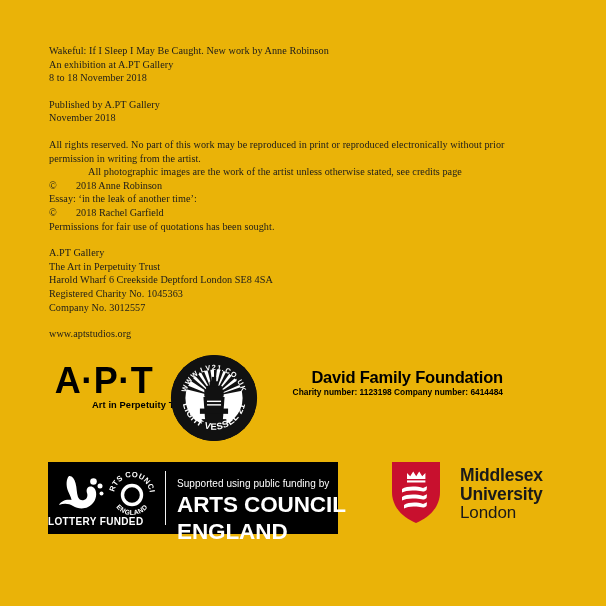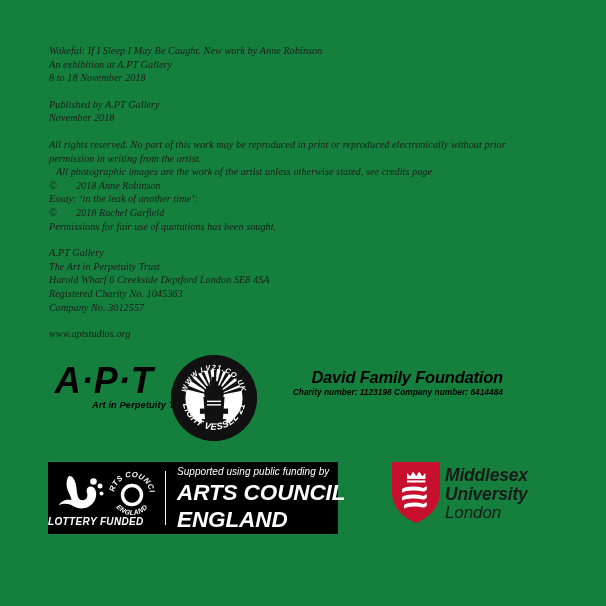--- a/index.html
+++ b/index.html
@@ -14,42 +14,41 @@
     position: relative;
     overflow: hidden;
     font-family: "Liberation Serif", "DejaVu Serif", serif;
     color: #1b1b1b;
     -webkit-font-smoothing: antialiased;
   }
 
   .page {
     position: absolute;
     inset: 0;
-    background: #15803d;
-    font-style: italic;
+    background: #eab308;
   }
 
   
   .textcol {
     position: absolute;
     left: 49px;
     top: 44px;
     width: 500px;
   }
 
   .blk { margin: 0 0 0 0; }
   .blk + .blk { margin-top: 13px; }
 
   .ln {
     font-size: 10.2px;
     line-height: 13.6px;
     letter-spacing: 0.005em;
     white-space: pre-wrap;
   }
-  .ln.indent { padding-left: 7px; }
+  .ln.indent { padding-left: 7px; margin-left: 32px; }
   .ln.wrap { line-height: 13.6px; }
 
   .copy-row {
     display: flex;
     align-items: baseline;
     font-size: 10.2px;
     line-height: 13.6px;
   }
   .copy-sym {
     display: inline-block;
@@ -190,21 +189,21 @@
     white-space: nowrap;
   }
   .ace-divider {
     flex: 0 0 1px;
     background: #ffffff;
     margin: 9px 0;
     opacity: 0.95;
   }
   .ace-right {
     flex: 1 1 auto;
-    padding: 4px 0 0 11px;
+    padding: 16px 0 0 11px;
     color: #ffffff;
     font-family: "Liberation Sans", "DejaVu Sans", sans-serif;
   }
   .ace-supported {
     font-size: 10px;
     line-height: 12px;
     letter-spacing: 0.05px;
     white-space: nowrap;
   }
   .ace-big {
@@ -225,21 +224,21 @@
     height: 72px;
     display: flex;
     align-items: flex-start;
   }
   .mdx-shield {
     flex: 0 0 48px;
     height: 62px;
   }
   .mdx-shield svg { display:block; width: 48px; height: 62px; }
   .mdx-words {
-    margin-left: 5px;
+    margin-left: 20px;
     padding-top: 4px;
     font-family: "Liberation Sans", "DejaVu Sans", sans-serif;
     color: #1a1a1a;
   }
   .mdx-l1, .mdx-l2 {
     font-size: 17.5px;
     font-weight: bold;
     line-height: 18.5px;
     letter-spacing: -0.2px;
     white-space: nowrap;

